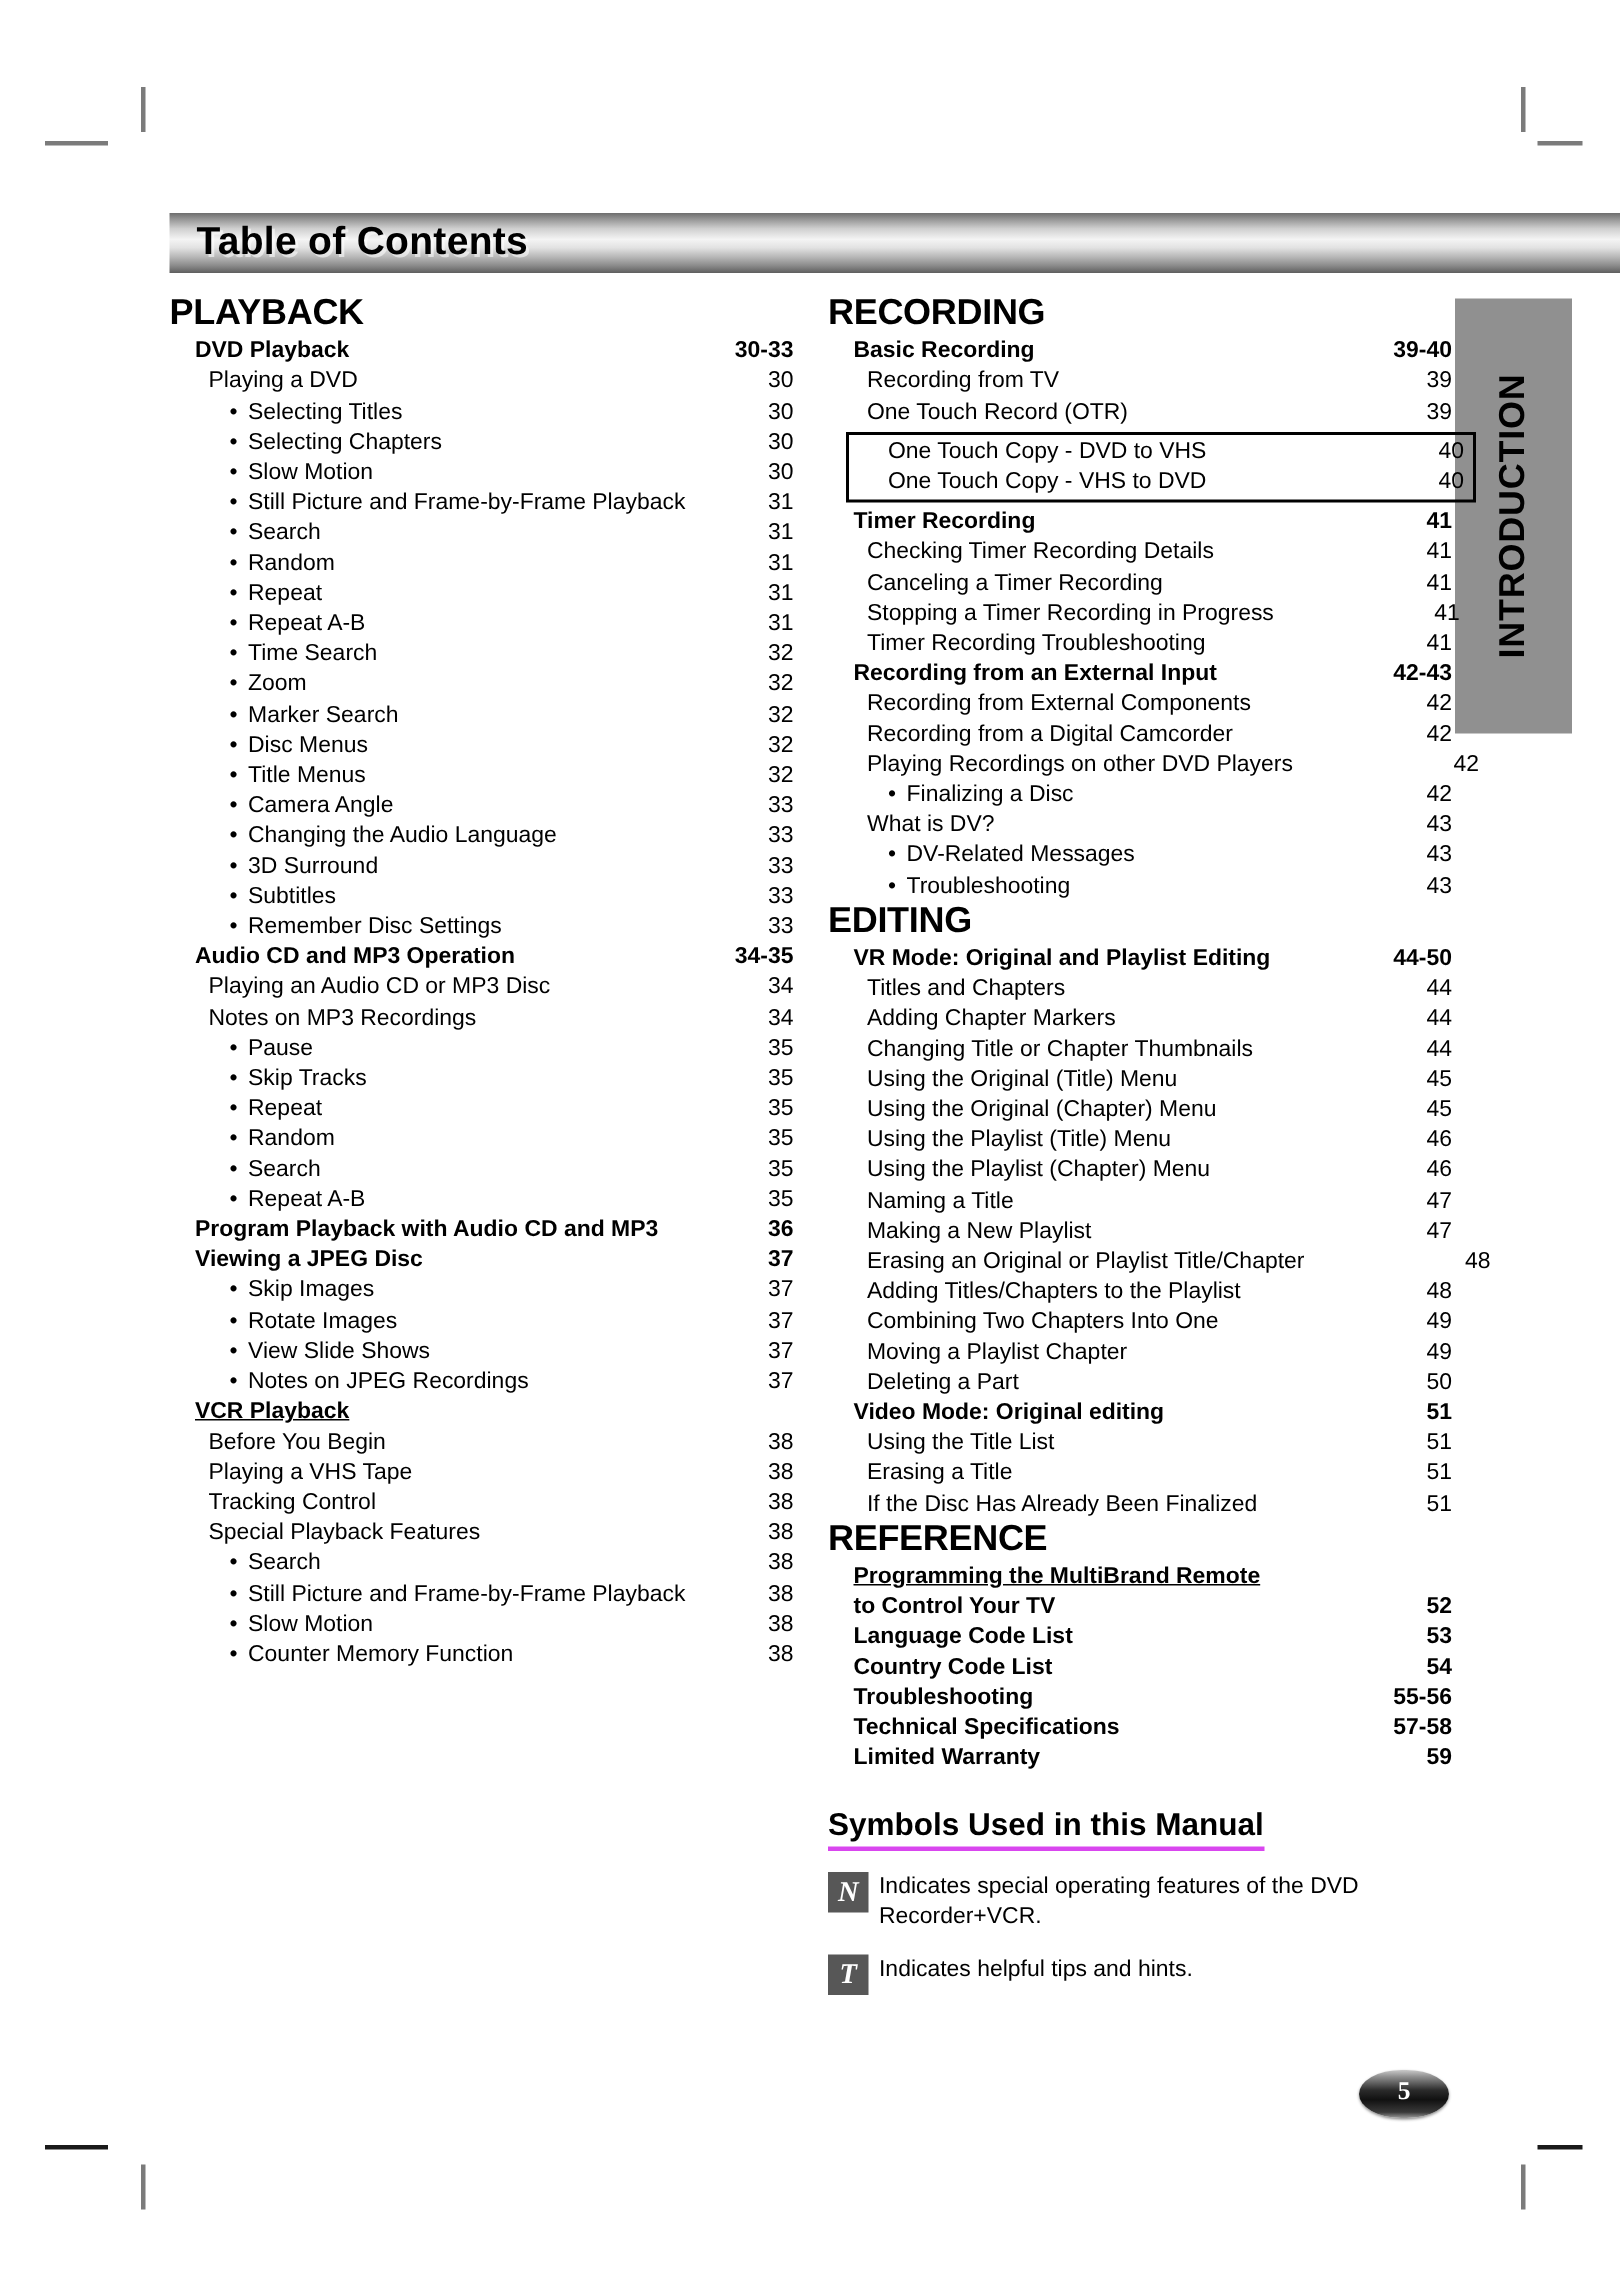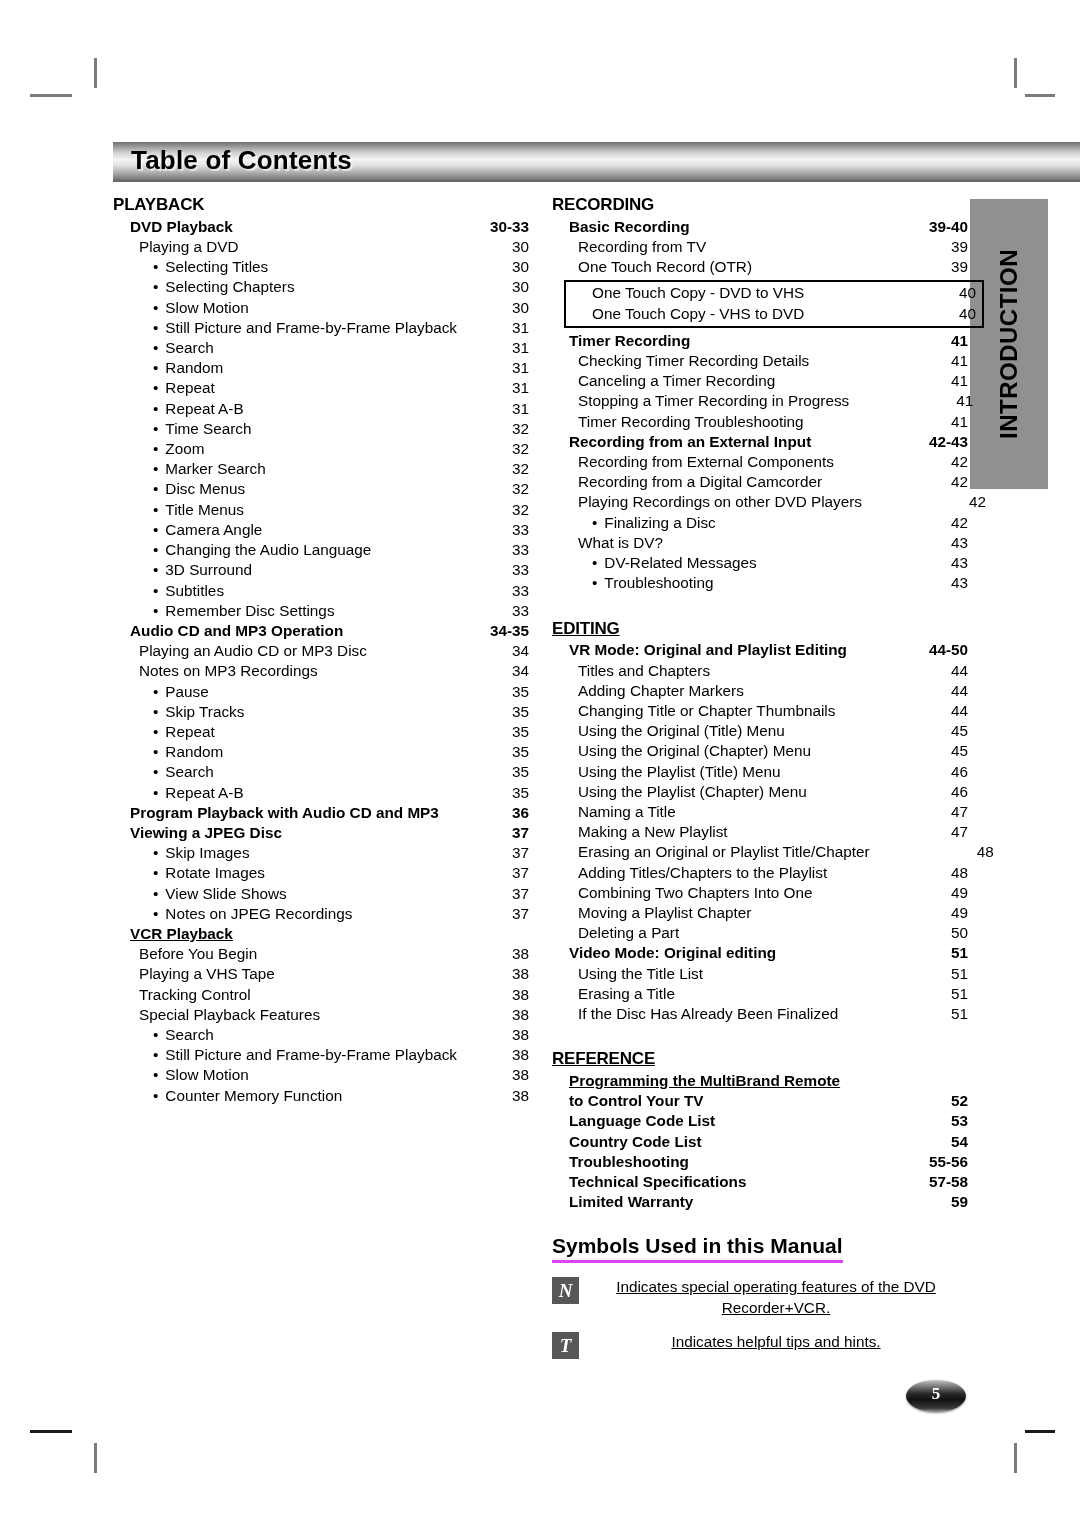--- a/index.html
+++ b/index.html
@@ -53,24 +53,24 @@
     white-space:nowrap;
     font-size:24px;font-weight:bold;letter-spacing:0.5px;color:#000;
   }
 
   
   .col{position:absolute;top:196px;}
   .col-left{left:113px;width:416px;}
   .col-right{left:552px;width:416px;}
 
   .secthead{
-    font-size:17px;font-weight:bold;letter-spacing:-0.2px;
+    font-size:24px;font-weight:bold;letter-spacing:-0.2px;
     margin:0 0 3px 0;line-height:1.05;
   }
-  .secthead.sp{margin-top:26px;text-decoration:underline;}
+  .secthead.sp{}
 
   
   .row{
     display:flex;align-items:flex-end;
     font-size:15.3px;line-height:20.2px;
     white-space:nowrap;
   }
   .row .lbl{flex:0 0 auto;}
   .row .dots{
     flex:1 1 auto;min-width:6px;overflow:hidden;
@@ -105,21 +105,21 @@
     display:inline-block;
     padding-bottom:2px;
     margin-top:22px;
   }
   .symrow{display:flex;align-items:flex-start;margin-top:14px;}
   .symicon{flex:0 0 34px;height:30px;position:relative;}
   .symtext{
     flex:1 1 auto;font-size:15.3px;line-height:20.5px;
     text-align:justify;padding-right:2px;
   }
-  .symtext.nojust{text-align:center;text-decoration:underline;}
+  .symtext.nojust{text-align:left;}
   .tri{position:absolute;left:1px;top:2px;width:28px;height:25px;}
   .glyphbox{
     position:absolute;left:0px;top:0px;width:27px;height:27px;
     background:#575757;color:#fff;
     font-family:"Liberation Serif",serif;
     font-style:italic;font-weight:bold;
     font-size:19px;line-height:27px;text-align:center;
   }
 
   

